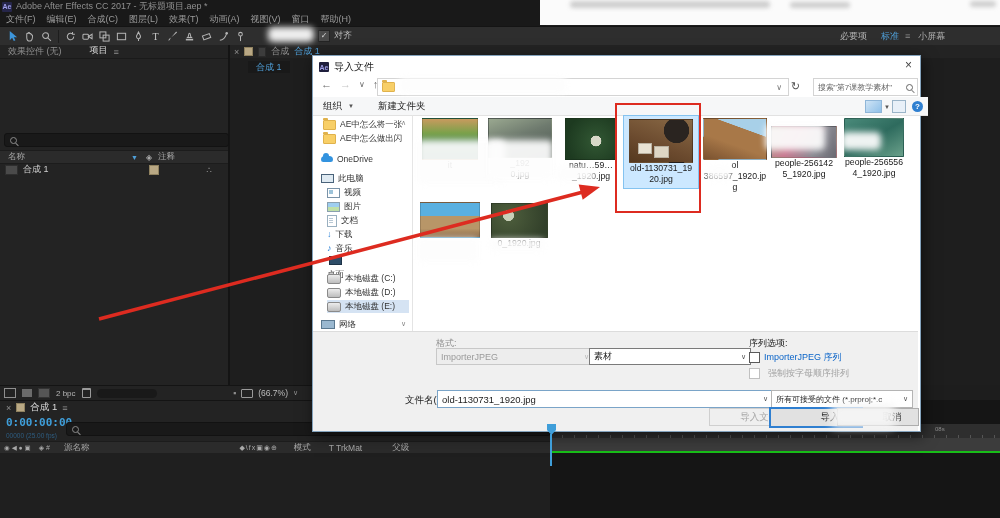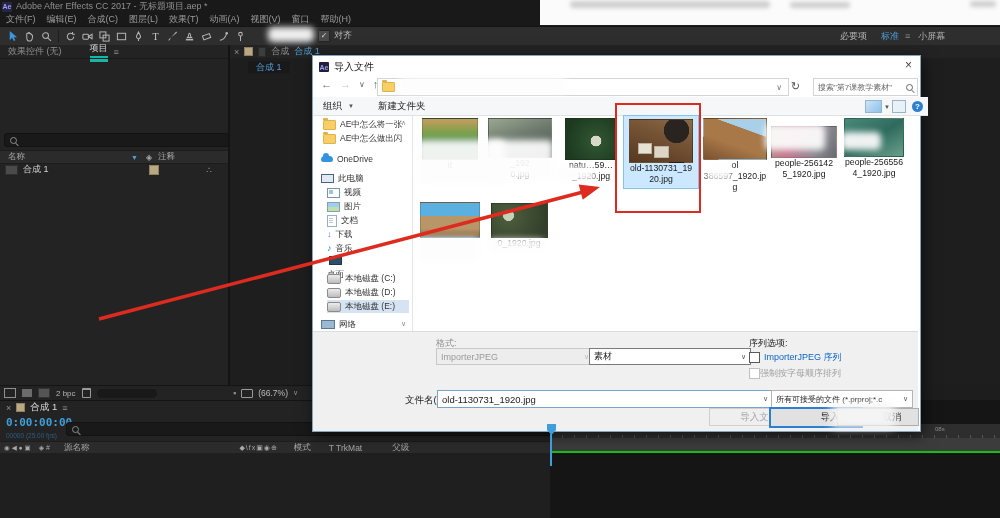--- a/index.html
+++ b/index.html
@@ -12,21 +12,21 @@
   .aelogo{width:10px;height:10px;background:#26264a;color:#9f9fe8;font-size:7px;font-weight:bold;
     display:flex;align-items:center;justify-content:center;border-radius:1px;}
   .menubar{left:0;top:13px;width:540px;height:13px;background:#191919;color:#9a9a9a;font-size:9px;
     display:flex;align-items:center;gap:11px;padding-left:6px;}
   .toolbar{left:0;top:26px;width:1000px;height:19px;background:#2e2e2e;border-top:1px solid #141414;border-bottom:1px solid #141414;}
   .tool{width:17px;height:17px;display:flex;align-items:center;justify-content:center;}
   .tool svg{width:11px;height:11px;stroke:#b4b4b4;fill:none;stroke-width:1.1;}
   .tsep{width:1px;height:13px;background:#1d1d1d;margin:0 3px;}
   .panel{background:#232323;}
   .tabtxt{font-size:9px;color:#8f8f8f;}
-  .tabactive{color:#dcdcdc;border-bottom:6px solid #14b8a6;padding-bottom:1px;}
+  .tabactive{color:#dcdcdc;border-bottom:1px solid #14b8a6;padding-bottom:1px;}
   .darkinput{background:#191919;border:1px solid #121212;border-radius:3px;}
   .mag{width:5px;height:5px;border:1px solid #8a8a8a;border-radius:50%;position:relative;display:inline-block;}
   .mag::after{content:"";position:absolute;width:4px;height:1px;background:#8a8a8a;transform:rotate(45deg);right:-3px;bottom:-2px;}
   .hdrrow{background:#2b2b2b;border-top:1px solid #1c1c1c;border-bottom:1px solid #1c1c1c;color:#a8a8a8;font-size:8.5px;}
   .swatch{width:8px;height:8px;background:#b9a884;border:1px solid #8f815f;}
   .trash{width:7px;height:7px;border:1px solid #9a9a9a;border-top:2px solid #9a9a9a;border-radius:1px;}
   .mon{width:10px;height:7px;border:1px solid #9a9a9a;border-radius:1px;}
   .gicon{color:#8f8f8f;font-size:9px;}
   
   .dialog{left:312px;top:55px;width:607px;height:375px;background:#ffffff;border:1px solid #84a3bd;
@@ -431,21 +431,21 @@
     <span class="d-abs" style="left:276px;top:281px;font-size:9px;color:#222;margin-top:13px;">导入为:</span>
     <div class="d-abs combo" style="left:276px;top:292px;width:152px;height:15px;border-color:#7a7a7a;">
       <span>素材</span>
         <span style="font-size:7px;color:#555;">∨</span>
     </div>
     <span class="d-abs" style="left:436px;top:281px;font-size:9px;color:#222;">序列选项:</span>
     <div class="d-abs row" style="left:436px;top:295px;gap:4px;">
       <span class="cb"></span>
       <span style="font-size:9px;color:#0a64c8;">ImporterJPEG 序列</span>
     </div>
-    <div class="d-abs row" style="left:436px;top:311px;gap:0;">
+    <div class="d-abs row" style="left:436px;top:311px;gap:8px;">
       <span class="cb" style="border-color:#c0c0c0;"></span>
       <span style="font-size:9px;color:#a2a2a2;">强制按字母顺序排列</span>
     </div>
 
     <span class="d-abs" style="left:92px;top:338px;font-size:9.5px;color:#222;">文件名(N):</span>
     <div class="d-abs combo" style="left:124px;top:334px;width:326px;height:16px;border-color:#7aa4c8;justify-content:space-between;">
       <span style="font-size:9.5px;">old-1130731_1920.jpg</span>
       <span style="font-size:7px;color:#555;">∨</span>
     </div>
     <div class="d-abs combo" style="left:458px;top:334px;width:132px;height:16px;justify-content:space-between;">

